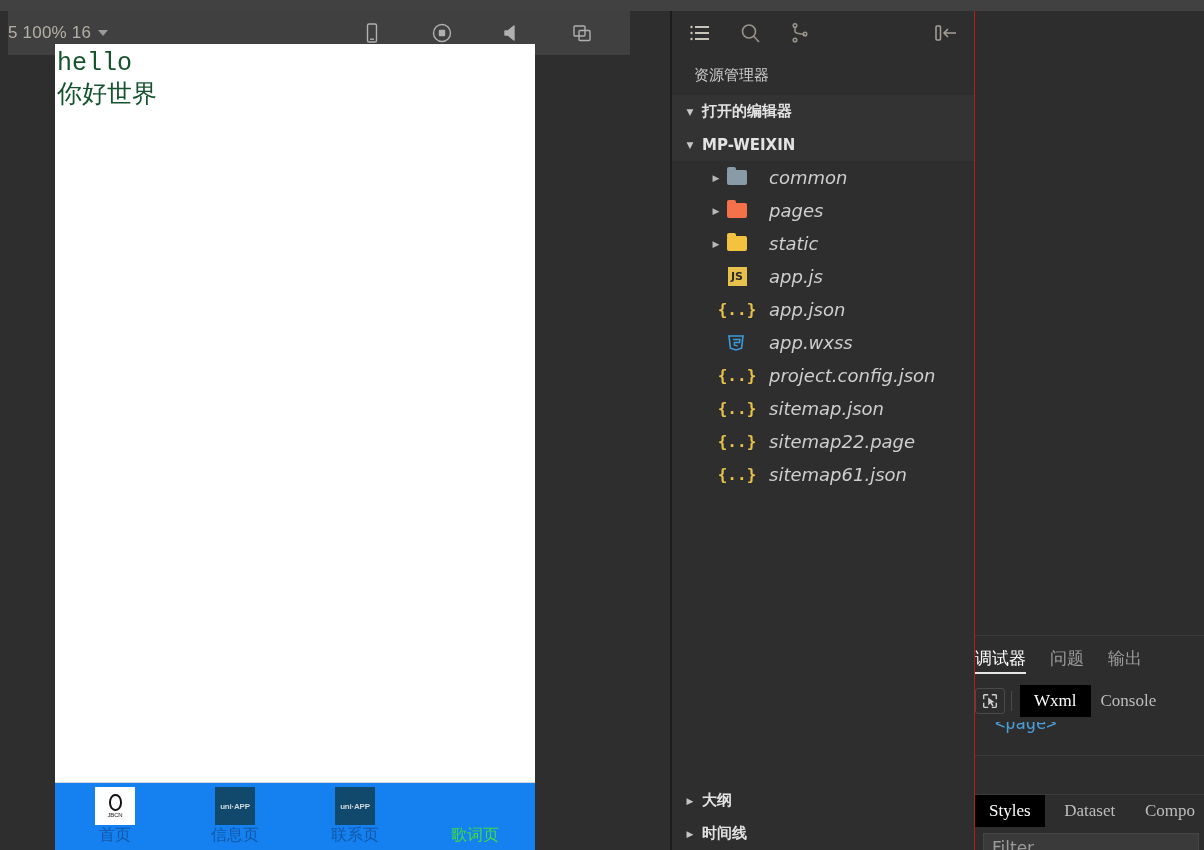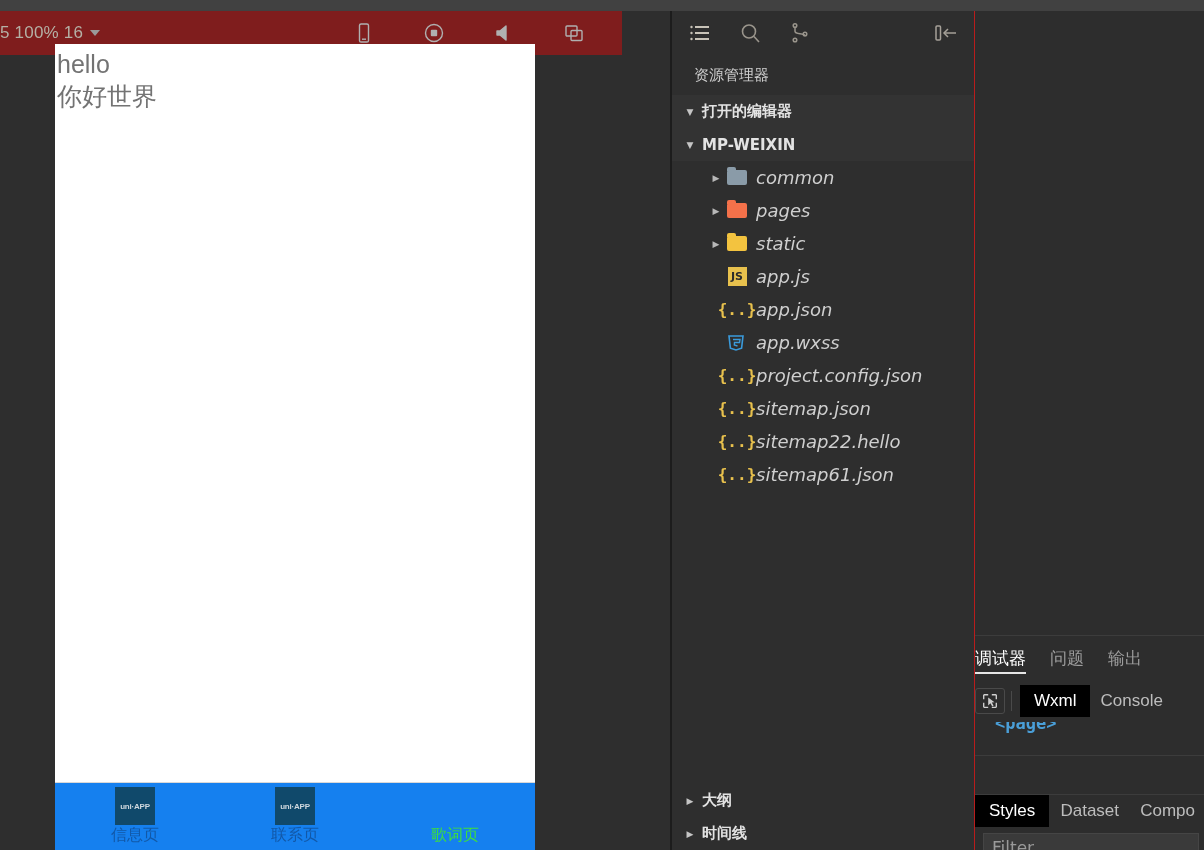--- a/index.html
+++ b/index.html
@@ -17,22 +17,22 @@
     position: absolute; left: 0; top: 0; width: 1204px; height: 11px;
     background: #414141;
   }
 
   
   .sim-col {
     position: absolute; left: 0; top: 11px; width: 670px; height: 839px;
     background: #2e2e2e;
   }
   .sim-toolbar {
-    position: absolute; left: 0; top: 0; width: 622px; height: 44px;
-    background: #7f1d1d;
+    position: absolute; left: 8px; top: 0; width: 622px; height: 44px;
+    background: #404040;
     display: flex; align-items: center;
   }
   .sim-meta {
     color: #b5b0a5; font-size: 17px; margin-left: 0px; padding-left: 0px;
     white-space: nowrap; letter-spacing: .2px;
     display: flex; align-items: center; gap: 4px;
   }
   .caret-down {
     display: inline-block; width: 0; height: 0;
     border-left: 5px solid transparent; border-right: 5px solid transparent;
@@ -72,22 +72,22 @@
   .cap-div { width: 1px; height: 20px; background: #b7e887; }
   .cap-right { flex: 1; display: flex; align-items: center; justify-content: center; }
   .cap-target {
     width: 20px; height: 20px; border-radius: 50%;
     border: 2.5px solid #000; display: flex; align-items: center; justify-content: center;
   }
   .cap-target i { width: 8px; height: 8px; border-radius: 50%; background: #000; display: block; }
 
   .dev-body { padding: 4px 0 0 2px; background: #fff; height: 703px; }
   .dev-line {
-    font-size: 25px; color: #737373; line-height: 1.28;
-    font-family: Liberation Sans, sans-serif;
+    font-size: 25px; color: #14532d; line-height: 1.28;
+    font-family: Liberation Mono, monospace;
   }
 
   .tabbar {
     position: absolute; left: 0; bottom: 0; width: 480px; height: 68px;
     background: #1580ef; display: flex; align-items: flex-start;
     border-top: 1px solid #d8d8d8;
   }
   .tab {
     flex: 1; display: flex; flex-direction: column; align-items: center;
     padding-top: 4px; gap: 2px;
@@ -130,21 +130,21 @@
   .twisty {
     width: 16px; display: inline-block; text-align: center; color: #c5c5c5;
     font-size: 9px; flex: none; margin-right: 4px;
   }
   .row {
     height: 33px; display: flex; align-items: center; color: #cfcfcf; font-size: 18px;
     padding-left: 10px; font-family: "DejaVu Sans", sans-serif;
   }
   .row .ind { width: 26px; flex: none; }
   .row .tw { width: 16px; flex: none; color: #b8b8b8; font-size: 9px; text-align: center; }
-  .ficon { width: 26px; flex: none; display: flex; align-items: center; justify-content: center; margin-right: 6px; }
+  .ficon { width: 26px; flex: none; display: flex; align-items: center; justify-content: center; margin-right: 19px; }
   .fname { white-space: nowrap; font-style: italic; }
   .folder-shape { width: 20px; height: 15px; border-radius: 2px; position: relative; }
   .folder-shape::before {
     content: ""; position: absolute; left: 0; top: -3.5px; width: 9px; height: 4px;
     border-radius: 2px 2px 0 0; background: inherit;
   }
   .json-ic { color: #e8c14d; font-size: 16px; font-weight: bold; font-family: "DejaVu Sans Mono", monospace; }
   .js-ic {
     width: 19px; height: 19px; background: #e8c14d; color: #2b2b2b;
     font-size: 11px; font-weight: bold; display: flex; align-items: center;
@@ -182,27 +182,26 @@
   .dt-sub {
     height: 42px; display: flex; align-items: center; gap: 0px;
   }
   .picker {
     width: 30px; height: 26px; display: flex; align-items: center; justify-content: center;
     border: 1px solid #4a4a4a; border-radius: 3px; margin-right: 6px;
   }
   .vdiv { width: 1px; height: 20px; background: #4a4a4a; margin-right: 8px; }
   .chip {
     background: #000; color: #fff; font-size: 17px; padding: 6px 14px;
-    font-family: Liberation Sans, sans-serif;
+    font-family: Liberation Serif, serif;
   }
   .chip.plain { background: transparent; color: #bdbdbd; padding: 6px 10px; }
   .wxml-strip {
     height: 34px; background: #2d2d2d; position: relative; overflow: hidden;
     border-bottom: 1px solid #3c3c3c;
-    font-weight: bold;
   }
   .wxml-code {
     position: absolute; left: 20px; top: -9px; color: #4a9fd8; font-size: 17px;
     font-family: "DejaVu Sans Mono", monospace;
   }
   .wxml-blank { height: 38px; background: #2d2d2d; }
   .dt-tabs2 { display: flex; align-items: center; justify-content: space-between; }
   .filter-wrap { padding: 6px 6px 0 8px; }
   .filter-box {
     height: 30px; background: #3a3a3a; border: 1px solid #454545;
@@ -255,20 +254,27 @@
 
     <div class="device">
 
 
       <div class="dev-body">
         <div class="dev-line">hello</div>
         <div class="dev-line">你好世界</div>
       </div>
 
       <div class="tabbar">
+        <div class="tab">
+          <span class="tab-ic home">
+            <span class="ring"></span>
+              <span style="font-size:6px">JBCN</span>
+          </span>
+          <span class="tab-label">首页</span>
+        </div>
         <div class="tab">
           <span class="tab-ic logo">uni·APP</span>
           <span class="tab-label">信息页</span>
         </div>
         <div class="tab">
           <span class="tab-ic logo">uni·APP</span>
           <span class="tab-label">联系页</span>
         </div>
         <div class="tab active empty">
           <span class="tab-ic"></span>
@@ -402,21 +408,21 @@
           </span>
         <span class="fname">sitemap.json</span>
       </div>
 
       <div class="row">
         <span class="ind"></span>
           <span class="tw"></span>
         <span class="ficon">
             <span class="json-ic">{..}</span>
           </span>
-        <span class="fname">sitemap22.hello</span>
+        <span class="fname">sitemap22.page</span>
       </div>
 
       <div class="row">
         <span class="ind"></span>
           <span class="tw"></span>
         <span class="ficon">
             <span class="json-ic">{..}</span>
           </span>
         <span class="fname">sitemap61.json</span>
       </div>

